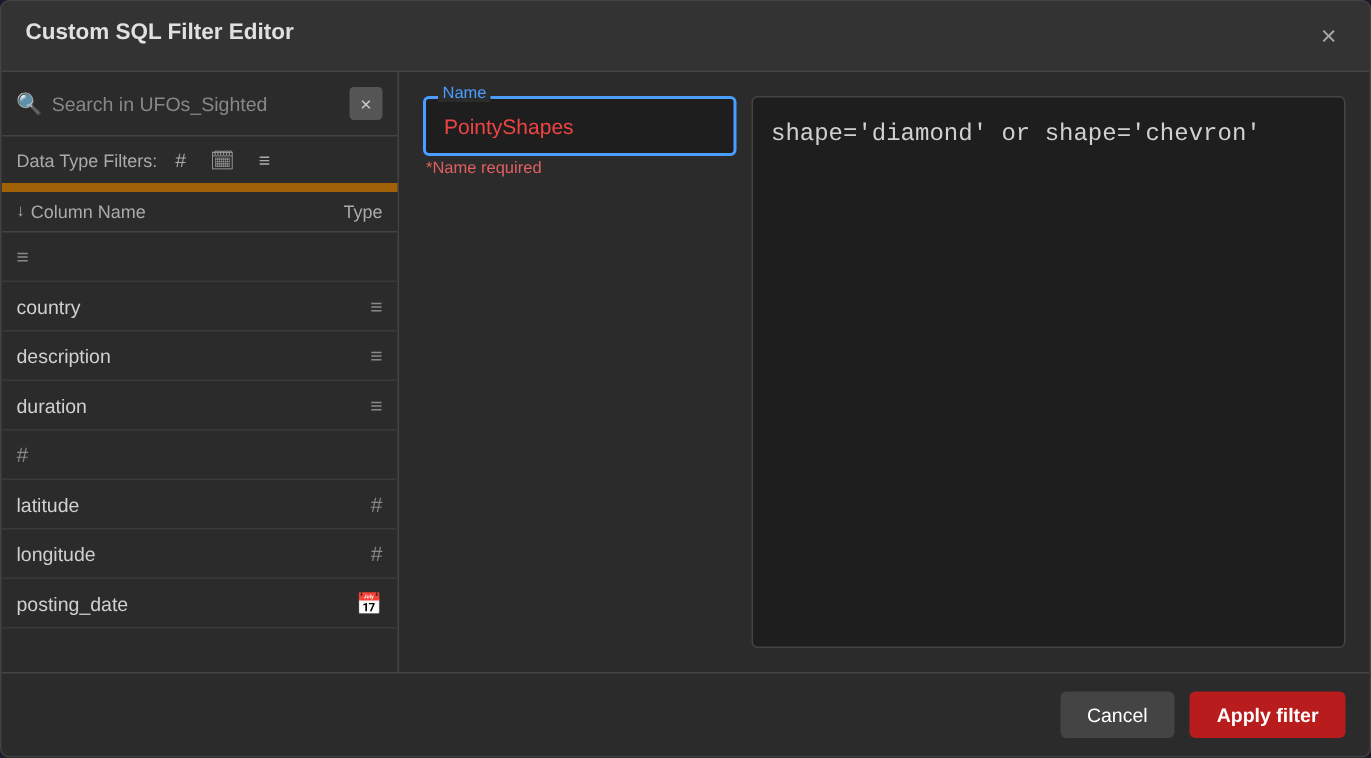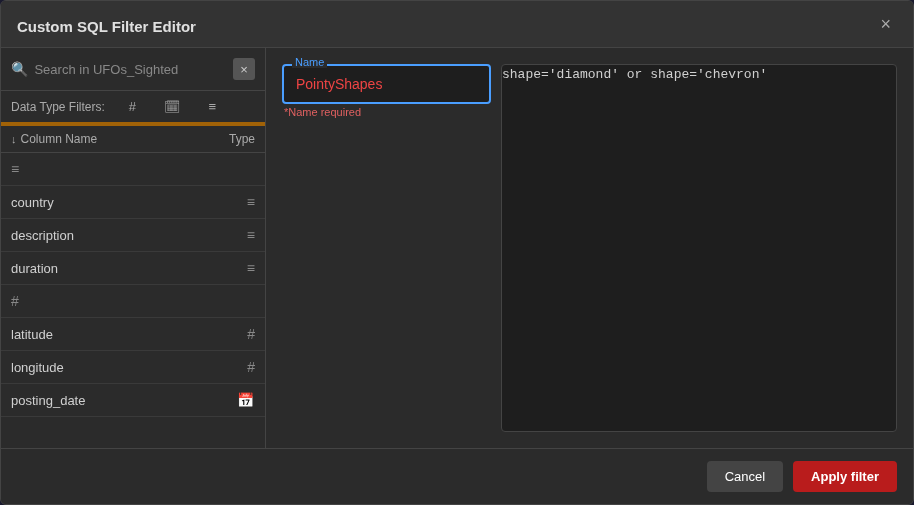--- a/index.html
+++ b/index.html
@@ -19,21 +19,21 @@
       border-radius: 6px;
       display: flex;
       flex-direction: column;
       overflow: hidden;
       position: relative;
     }
     .dialog-header {
       background: #333;
       padding: 12px 16px;
       display: flex;
-      align-items: flex-end;
+      align-items: flex-start;
       justify-content: space-between;
       border-bottom: 1px solid #444;
       flex-shrink: 0;
     }
     .dialog-title {
       color: #e0e0e0;
       font-size: 15px;
       font-weight: 600;
     }
     .close-btn {
@@ -91,22 +91,22 @@
       display: flex;
       align-items: center;
       justify-content: center;
       font-size: 13px;
       flex-shrink: 0;
     }
     .filter-type-bar {
       display: flex;
       align-items: center;
       padding: 6px 10px;
-      gap: 20px;
-      border-bottom: 4px solid #a16207;
+      gap: 8px;
+      border-bottom: 6px solid #a16207;
     }
     .filter-label {
       color: #aaa;
       font-size: 12px;
     }
     .filter-icon {
       color: #aaa;
       font-size: 13px;
       cursor: pointer;
       padding: 2px 4px;
@@ -189,24 +189,24 @@
       color: #e06060;
       font-size: 11px;
       margin-top: 2px;
       margin-left: 2px;
     }
     .sql-editor {
       flex: 1;
       background: #1e1e1e;
       border: 1px solid #444;
       border-radius: 4px;
-      padding: 0;
+      padding: 12px;
       color: #d0d0d0;
       font-family: 'Courier New', Courier, monospace;
-      font-size: 13px;
+      font-size: 16px;
       resize: none;
       outline: none;
       line-height: 1.5;
     }
     
     .dialog-footer {
       background: #2b2b2b;
       border-top: 1px solid #444;
       padding: 12px 16px;
       display: flex;

